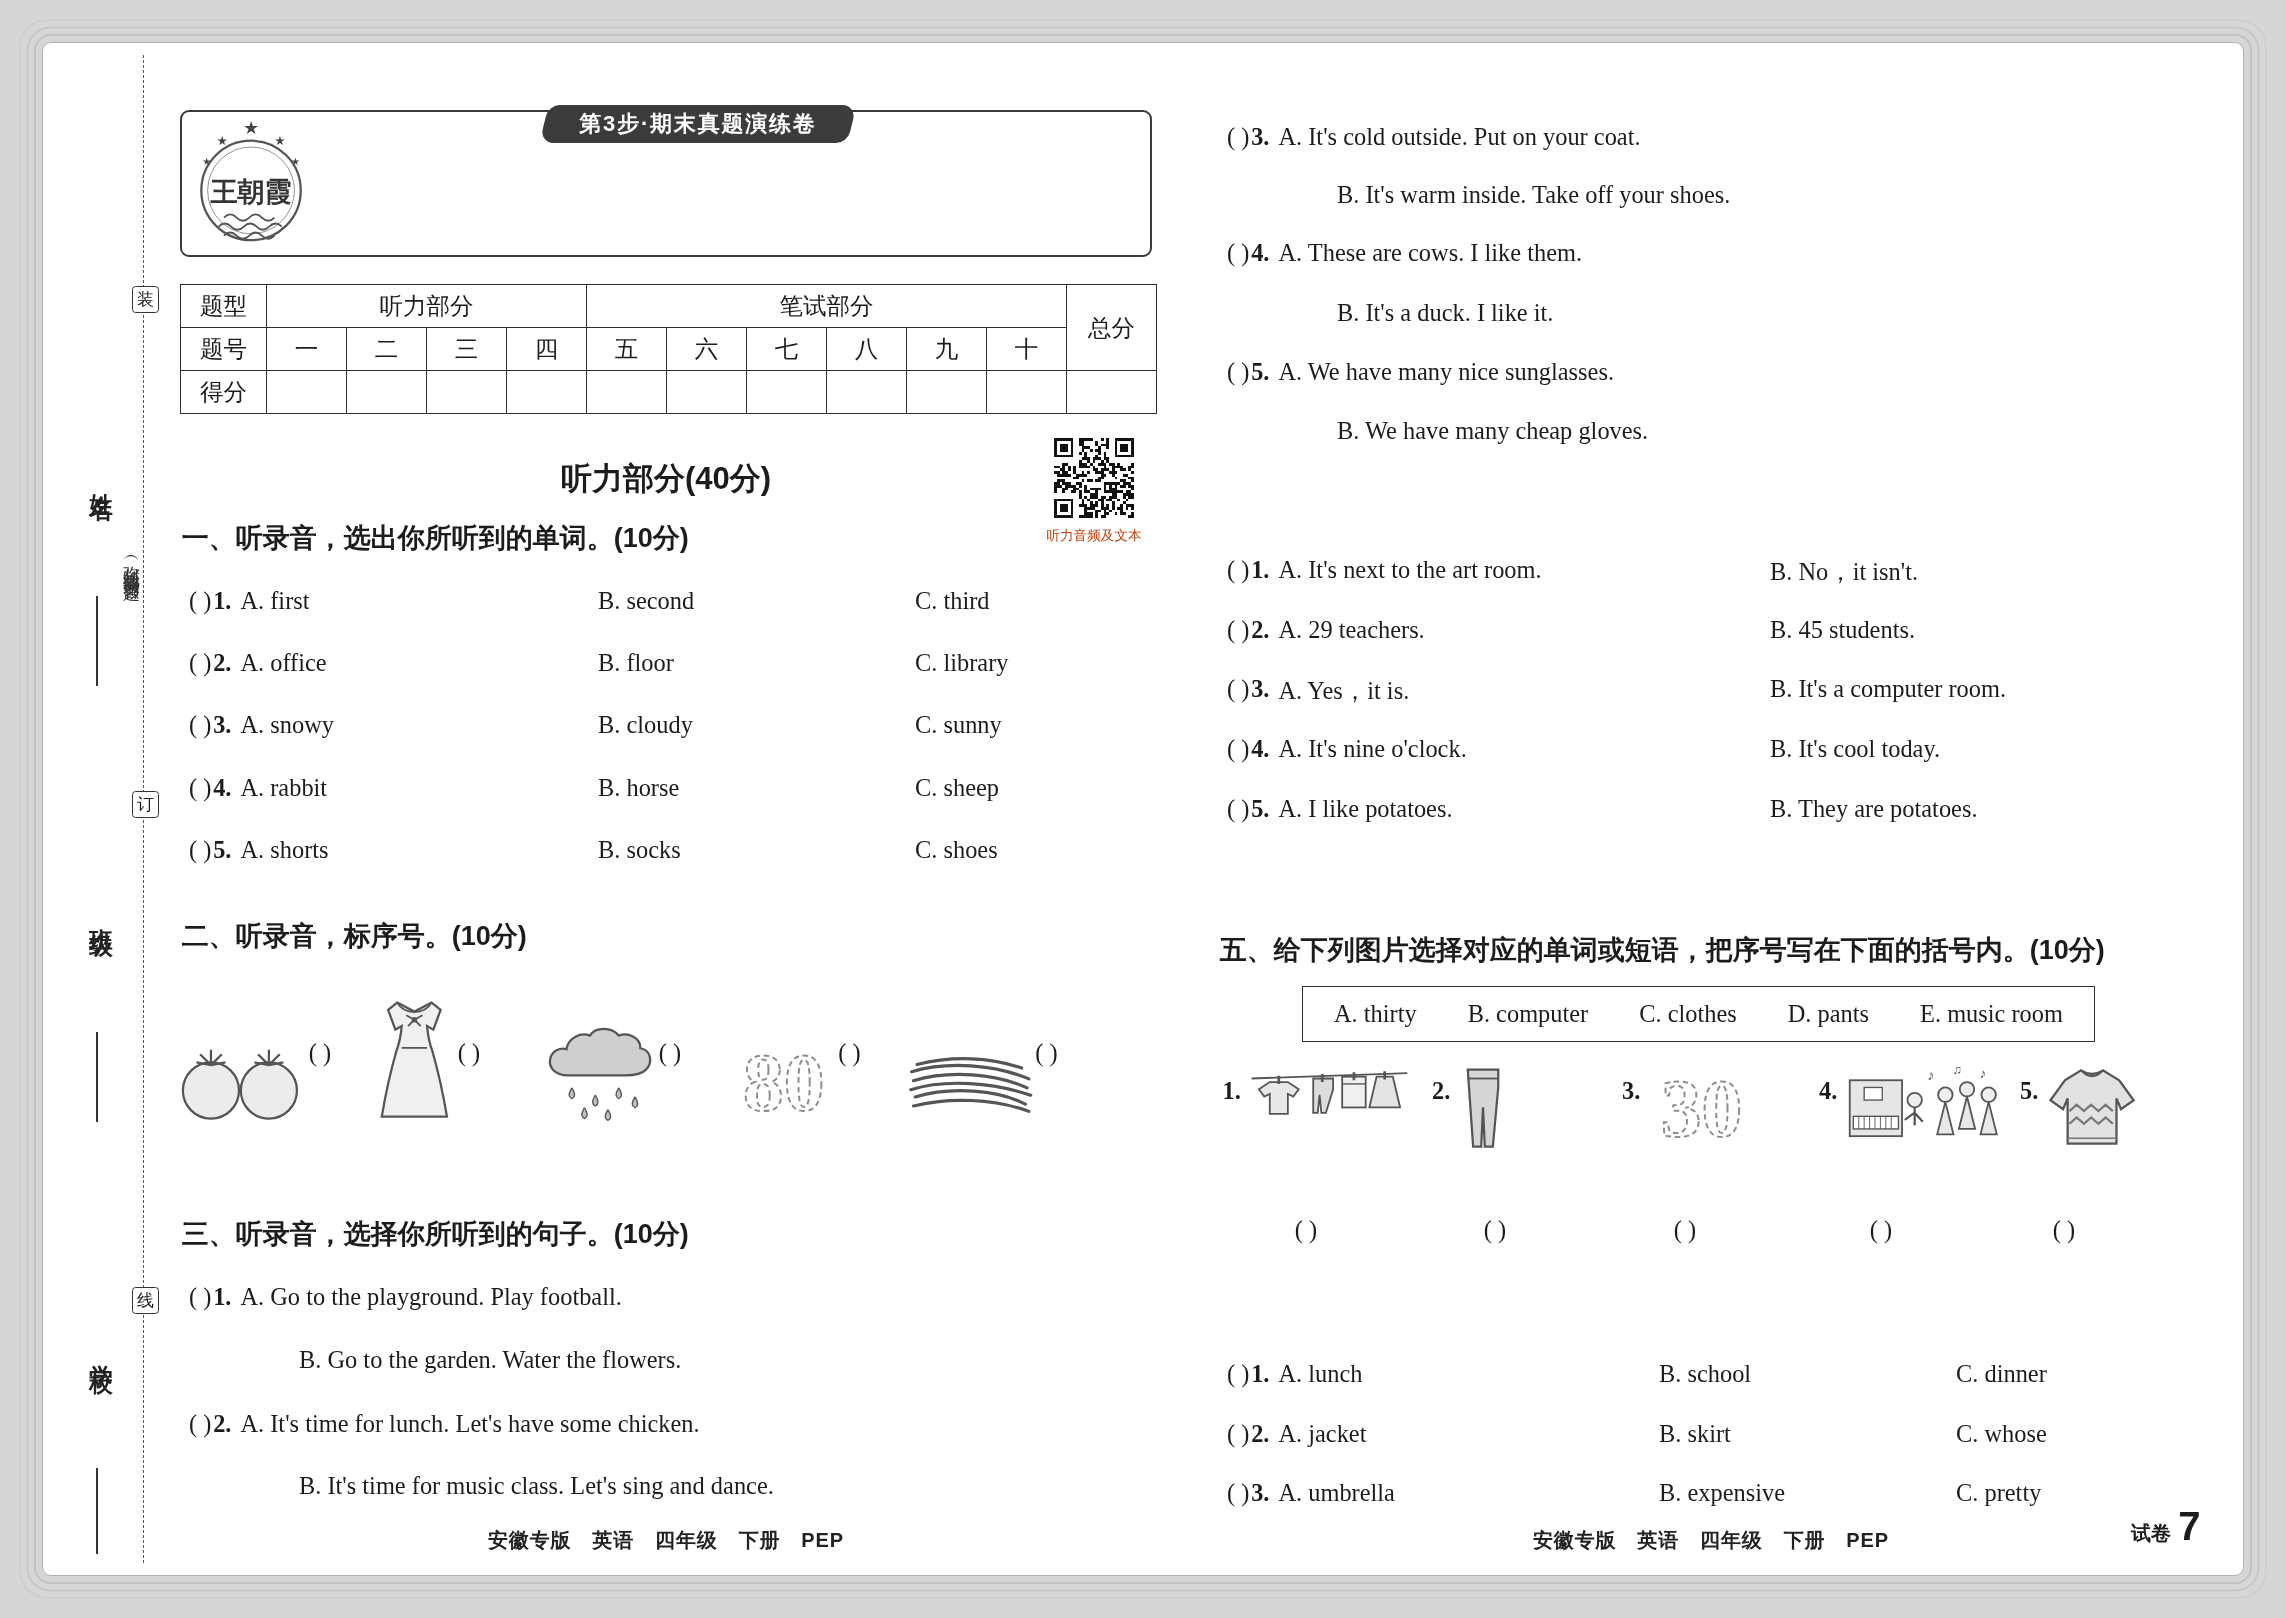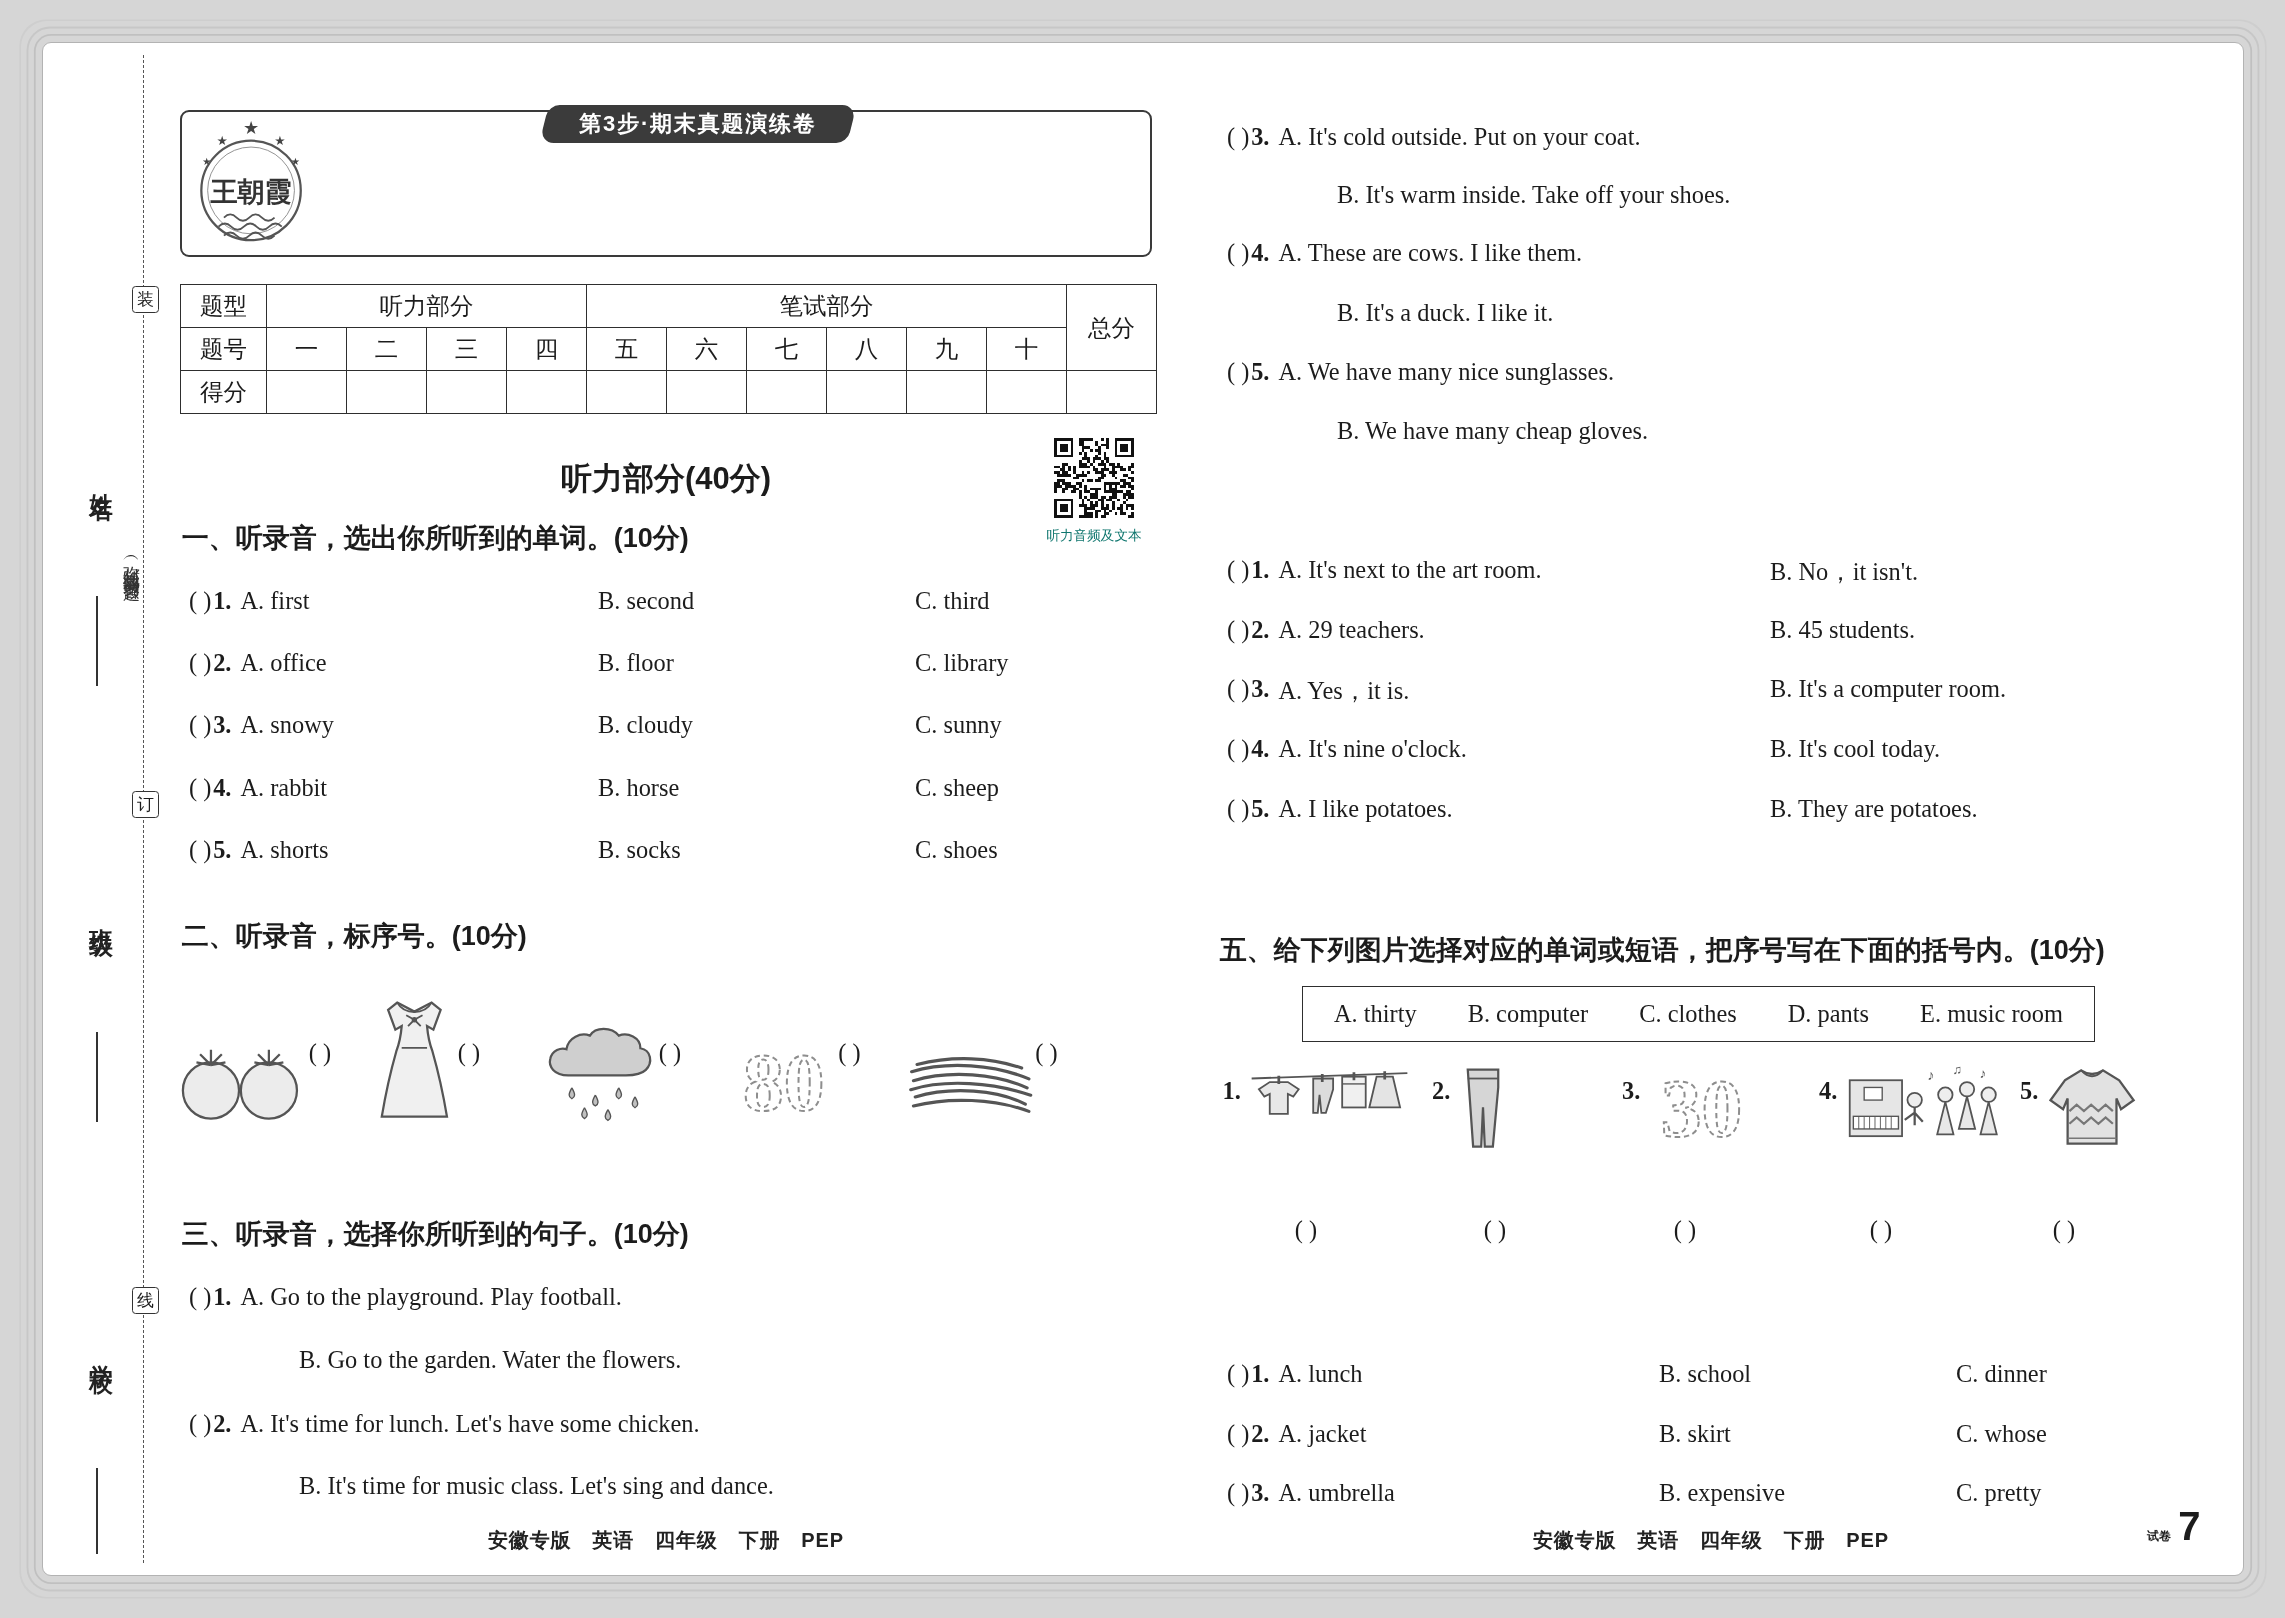--- a/index.html
+++ b/index.html
@@ -52,21 +52,21 @@
   .score td { border:1.8px solid #2e2e2e; height:43px; text-align:center; font-size:23.5px; }
 
   
   .part-h { position:absolute; left:0; width:100%; text-align:center; font-size:31px;
             font-weight:700; font-family:"Liberation Sans",sans-serif; }
   .sect { position:absolute; left:1.8px; font-size:27px; font-weight:700;
           font-family:"Liberation Sans",sans-serif; white-space:nowrap; }
 
   
   .qrwrap { position:absolute; top:396px; left:858px; width:112px; text-align:center; }
-  .qr-cap { margin-top:4.5px; font-size:13.6px; font-family:"Liberation Sans",sans-serif; color:#0f766e; }
+  .qr-cap { margin-top:4.5px; font-size:13.6px; font-family:"Liberation Sans",sans-serif; color:#c2410c; }
 
   
   .qrow { position:absolute; left:9px; display:flex; width:961px; font-size:24.4px; white-space:nowrap; }
   .qa { width:409px; display:flex; }
   .qa.auto { width:auto; }
   .qn { margin:0 9px 0 1.8px; font-weight:700; }
   .qb { width:317px; }
   .qc { flex:1; }
   .qa4 { width:543px; display:flex; }
   .qb4 { flex:1; }
@@ -87,21 +87,21 @@
   .p5wrap { position:absolute; top:1022px; left:0; width:986px; height:213px; }
   .p5item { position:absolute; top:0; display:flex; align-items:flex-start; }
   .p5num { font-size:24.4px; font-weight:700; margin-right:7.2px; margin-top:12.7px; }
   .p5paren { position:absolute; top:152px; transform:translateX(-50%); font-size:24.4px; }
 
   
   .footer { position:absolute; top:1485px; left:0; width:100%; text-align:center;
             font-size:20px; font-family:"Liberation Sans",sans-serif; font-weight:600;
             letter-spacing:0.9px; color:#222; }
   .pagenum { position:absolute; top:1462px; right:3.6px; display:flex; align-items:baseline; gap:7.2px; }
-  .pn-label { font-size:12px; font-weight:700; font-family:"Liberation Sans",sans-serif;margin-left:41px; }
+  .pn-label { font-size:20px; font-weight:700; font-family:"Liberation Sans",sans-serif;margin-left:41px; }
   .pn-num { font-size:40px; font-weight:700; font-family:"Liberation Sans",sans-serif; }
 </style>
 </head>
 <body>
 
 <div class="frame"></div>
 
 <div class="sheet">
 
   <div class="seal-line"></div>

